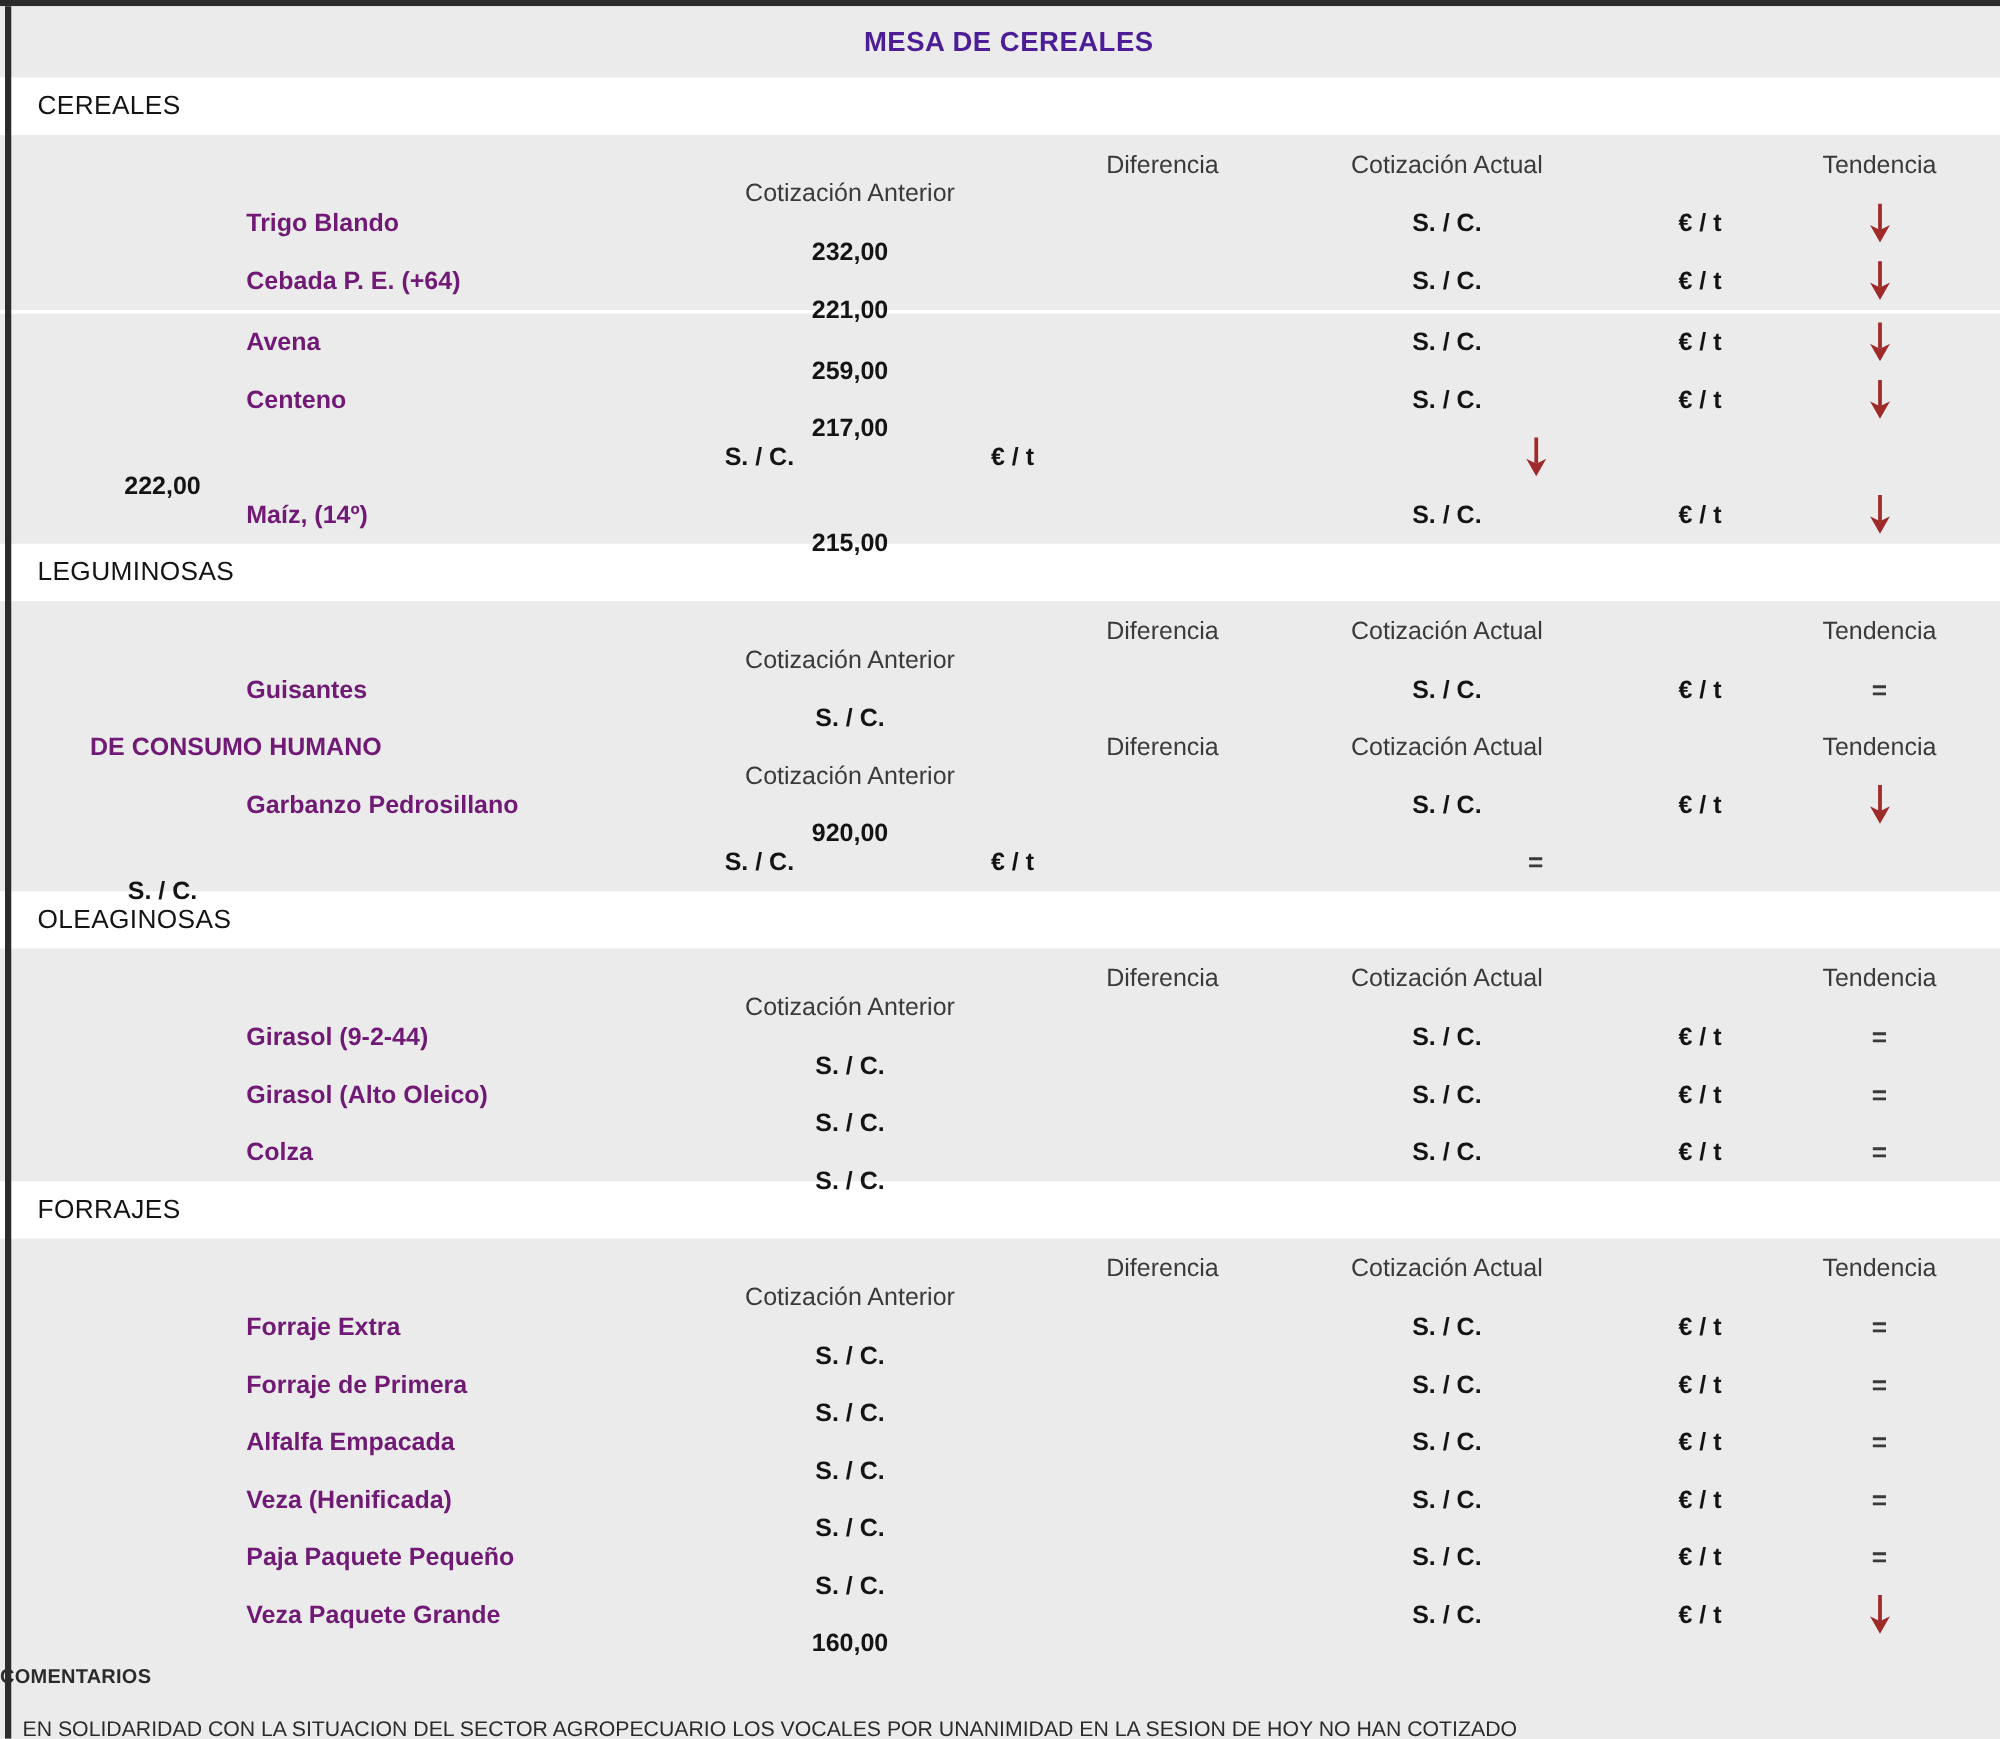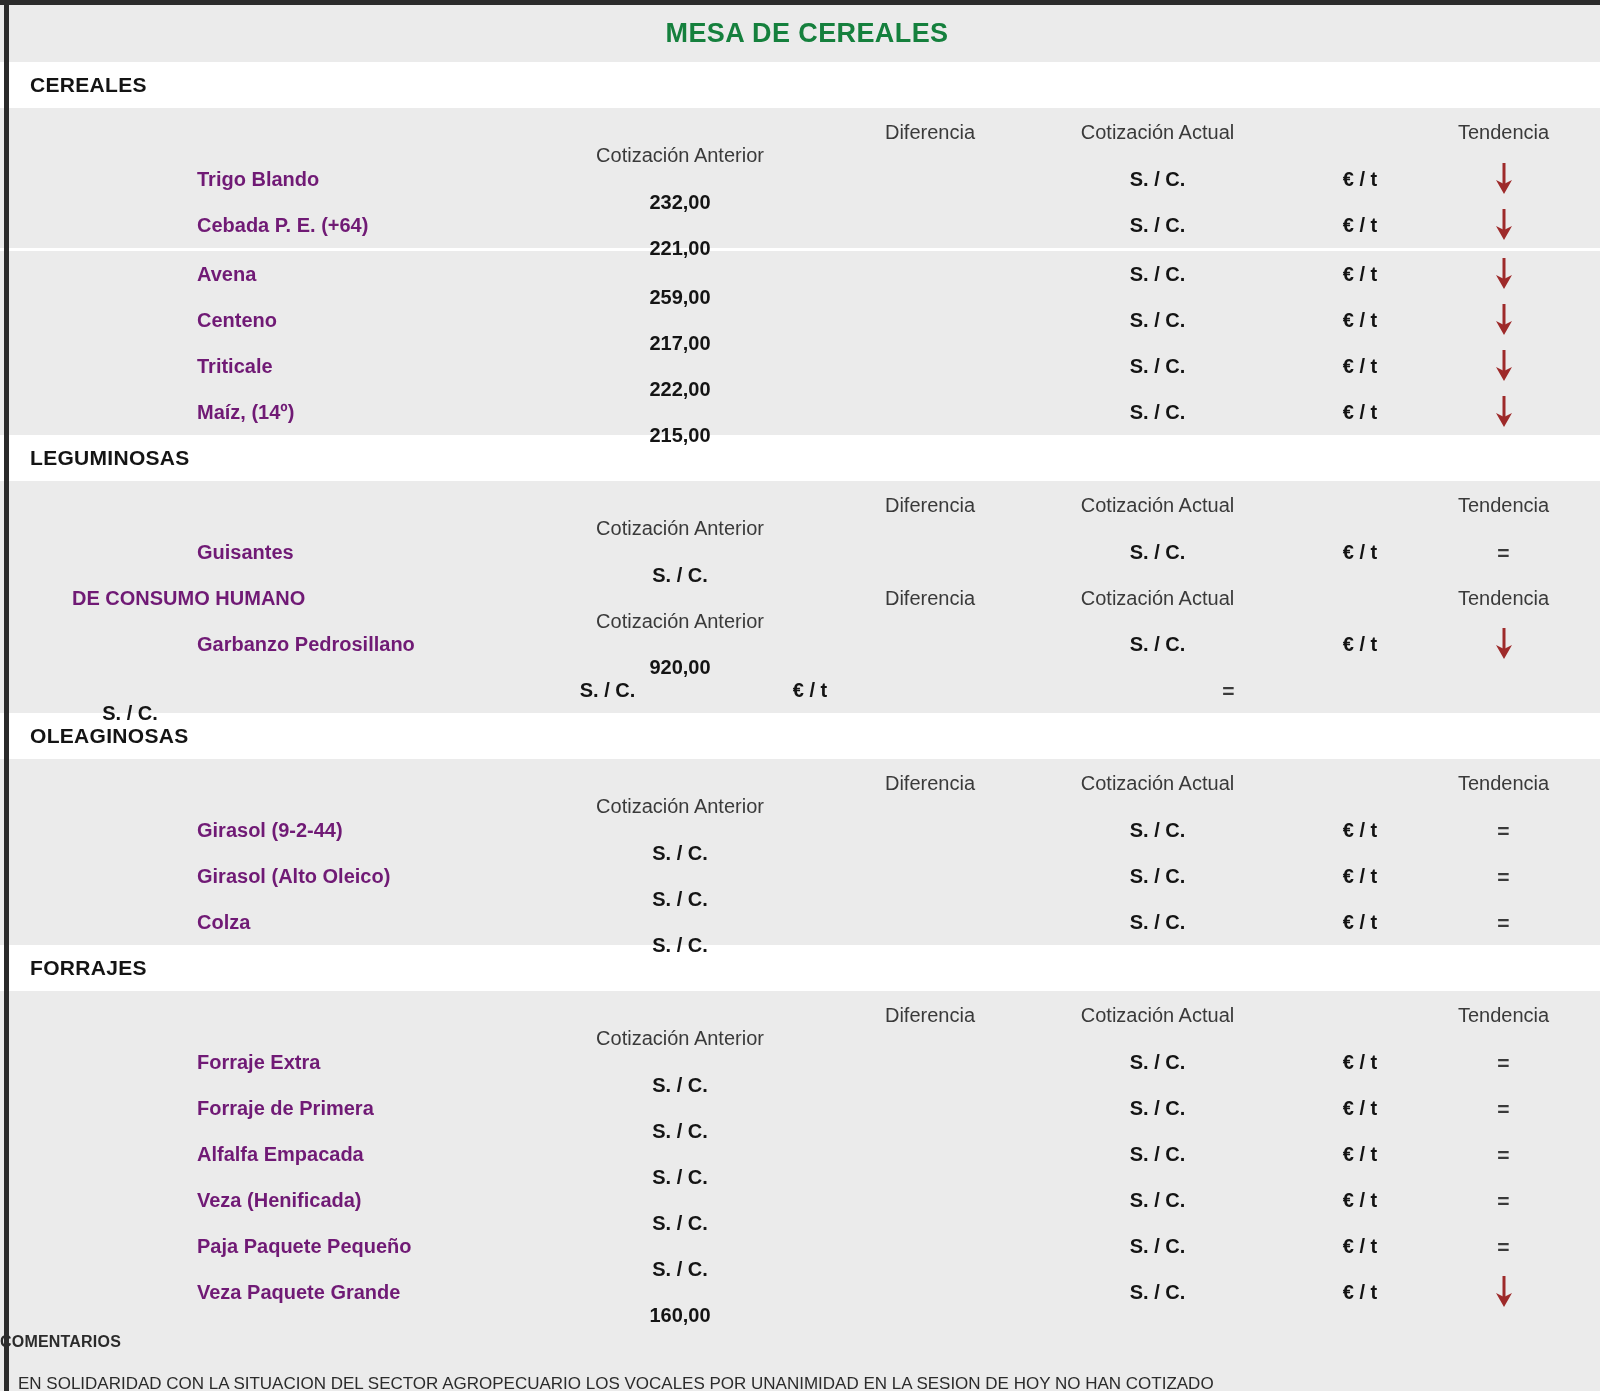--- a/index.html
+++ b/index.html
@@ -19,30 +19,30 @@
   }
   .leftrule{
     position:absolute;left:4px;top:0;bottom:0;width:5px;background:#2b2b2b;z-index:5;
   }
   .title-band{
     height:57px;
     background:#ebebeb;
     display:flex;align-items:center;justify-content:center;
   }
   .title-band .title{
-    font-size:27px;font-weight:bold;color:#15803d;letter-spacing:.4px;
+    font-size:22px;font-weight:bold;color:#4c1d95;letter-spacing:.4px;
     padding-left:14px;
   }
   .section-head{
     height:46px;
     background:#ffffff;
     display:flex;align-items:center;
   }
   .section-head .label{
-    font-size:21px;font-weight:bold;color:#141414;
+    font-size:21px;font-weight:normal;color:#141414;
     padding-left:30px;letter-spacing:.3px;
   }
   .grid{
     background:#ebebeb;
     width:100%;
   }
   .row{
     display:flex;align-items:center;
     height:46px;
     width:100%;
@@ -188,21 +188,20 @@
           <div class="c-prev">217,00</div>
           <div class="c-diff"></div>
           <div class="c-curr">S. / C.</div>
           <div class="c-unit">€ / t</div>
           <div class="c-trend"><span class="trend-arrow"><svg width="22" height="34" viewBox="0 0 22 34" xmlns="http://www.w3.org/2000/svg">
                 <line x1="11" y1="1" x2="11" y2="22" stroke="#9e2a2a" stroke-width="3"></line>
                 <polygon points="11,32 3,18 11,22 19,18" fill="#9e2a2a"></polygon>
               </svg></span></div>
         </div>
         <div class="row">
-          <div class="c-name">Triticale</div>
           <div class="c-prev">222,00</div>
           <div class="c-diff"></div>
           <div class="c-curr">S. / C.</div>
           <div class="c-unit">€ / t</div>
           <div class="c-trend"><span class="trend-arrow"><svg width="22" height="34" viewBox="0 0 22 34" xmlns="http://www.w3.org/2000/svg">
                 <line x1="11" y1="1" x2="11" y2="22" stroke="#9e2a2a" stroke-width="3"></line>
                 <polygon points="11,32 3,18 11,22 19,18" fill="#9e2a2a"></polygon>
               </svg></span></div>
         </div>
         <div class="row">

